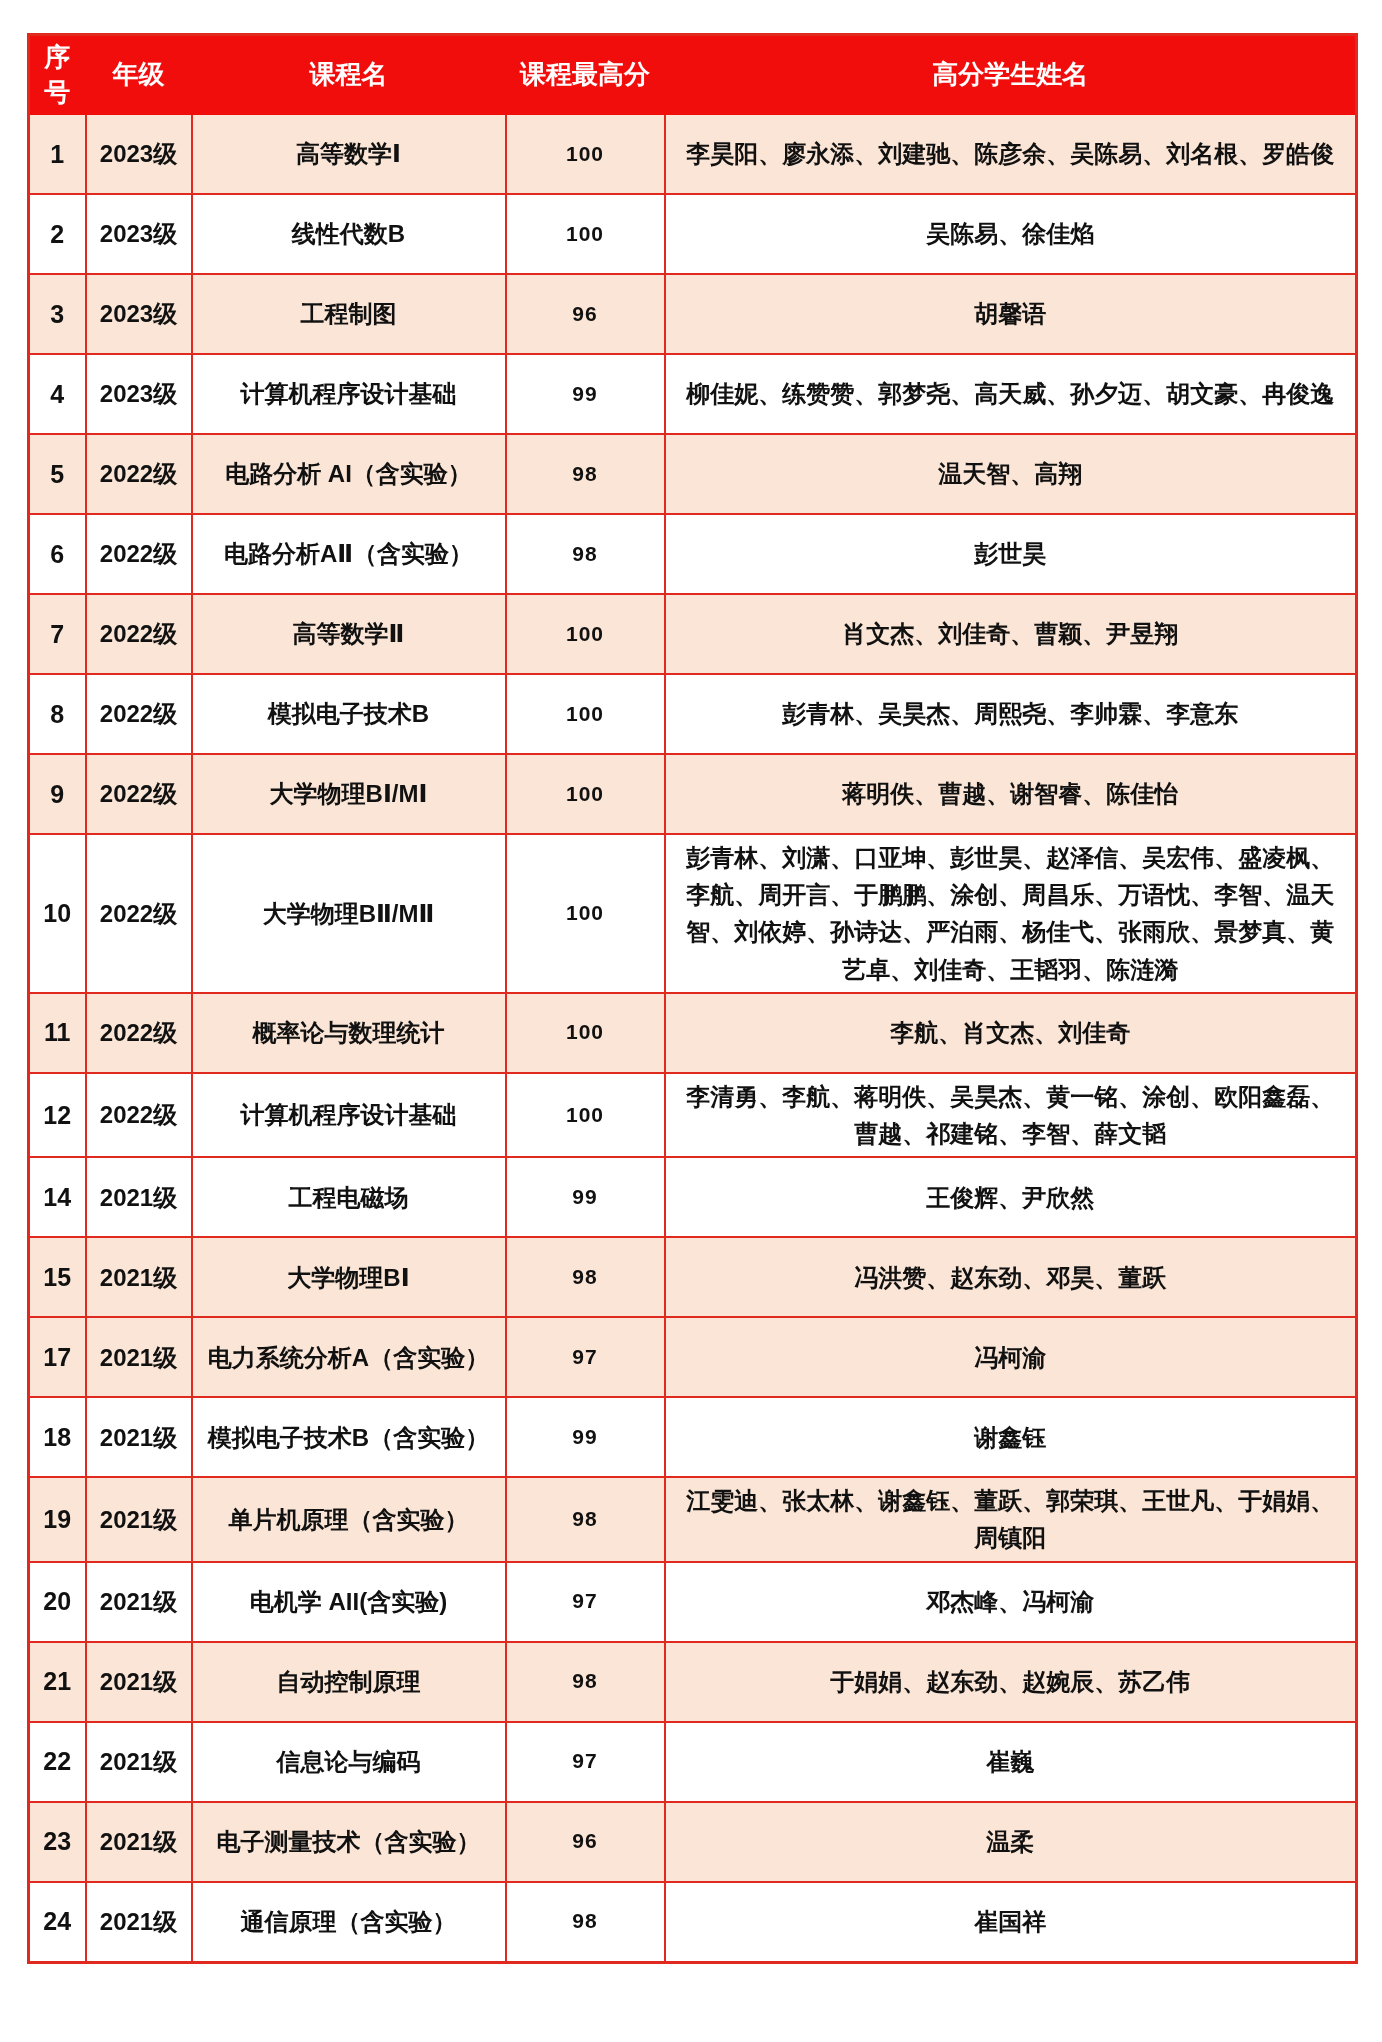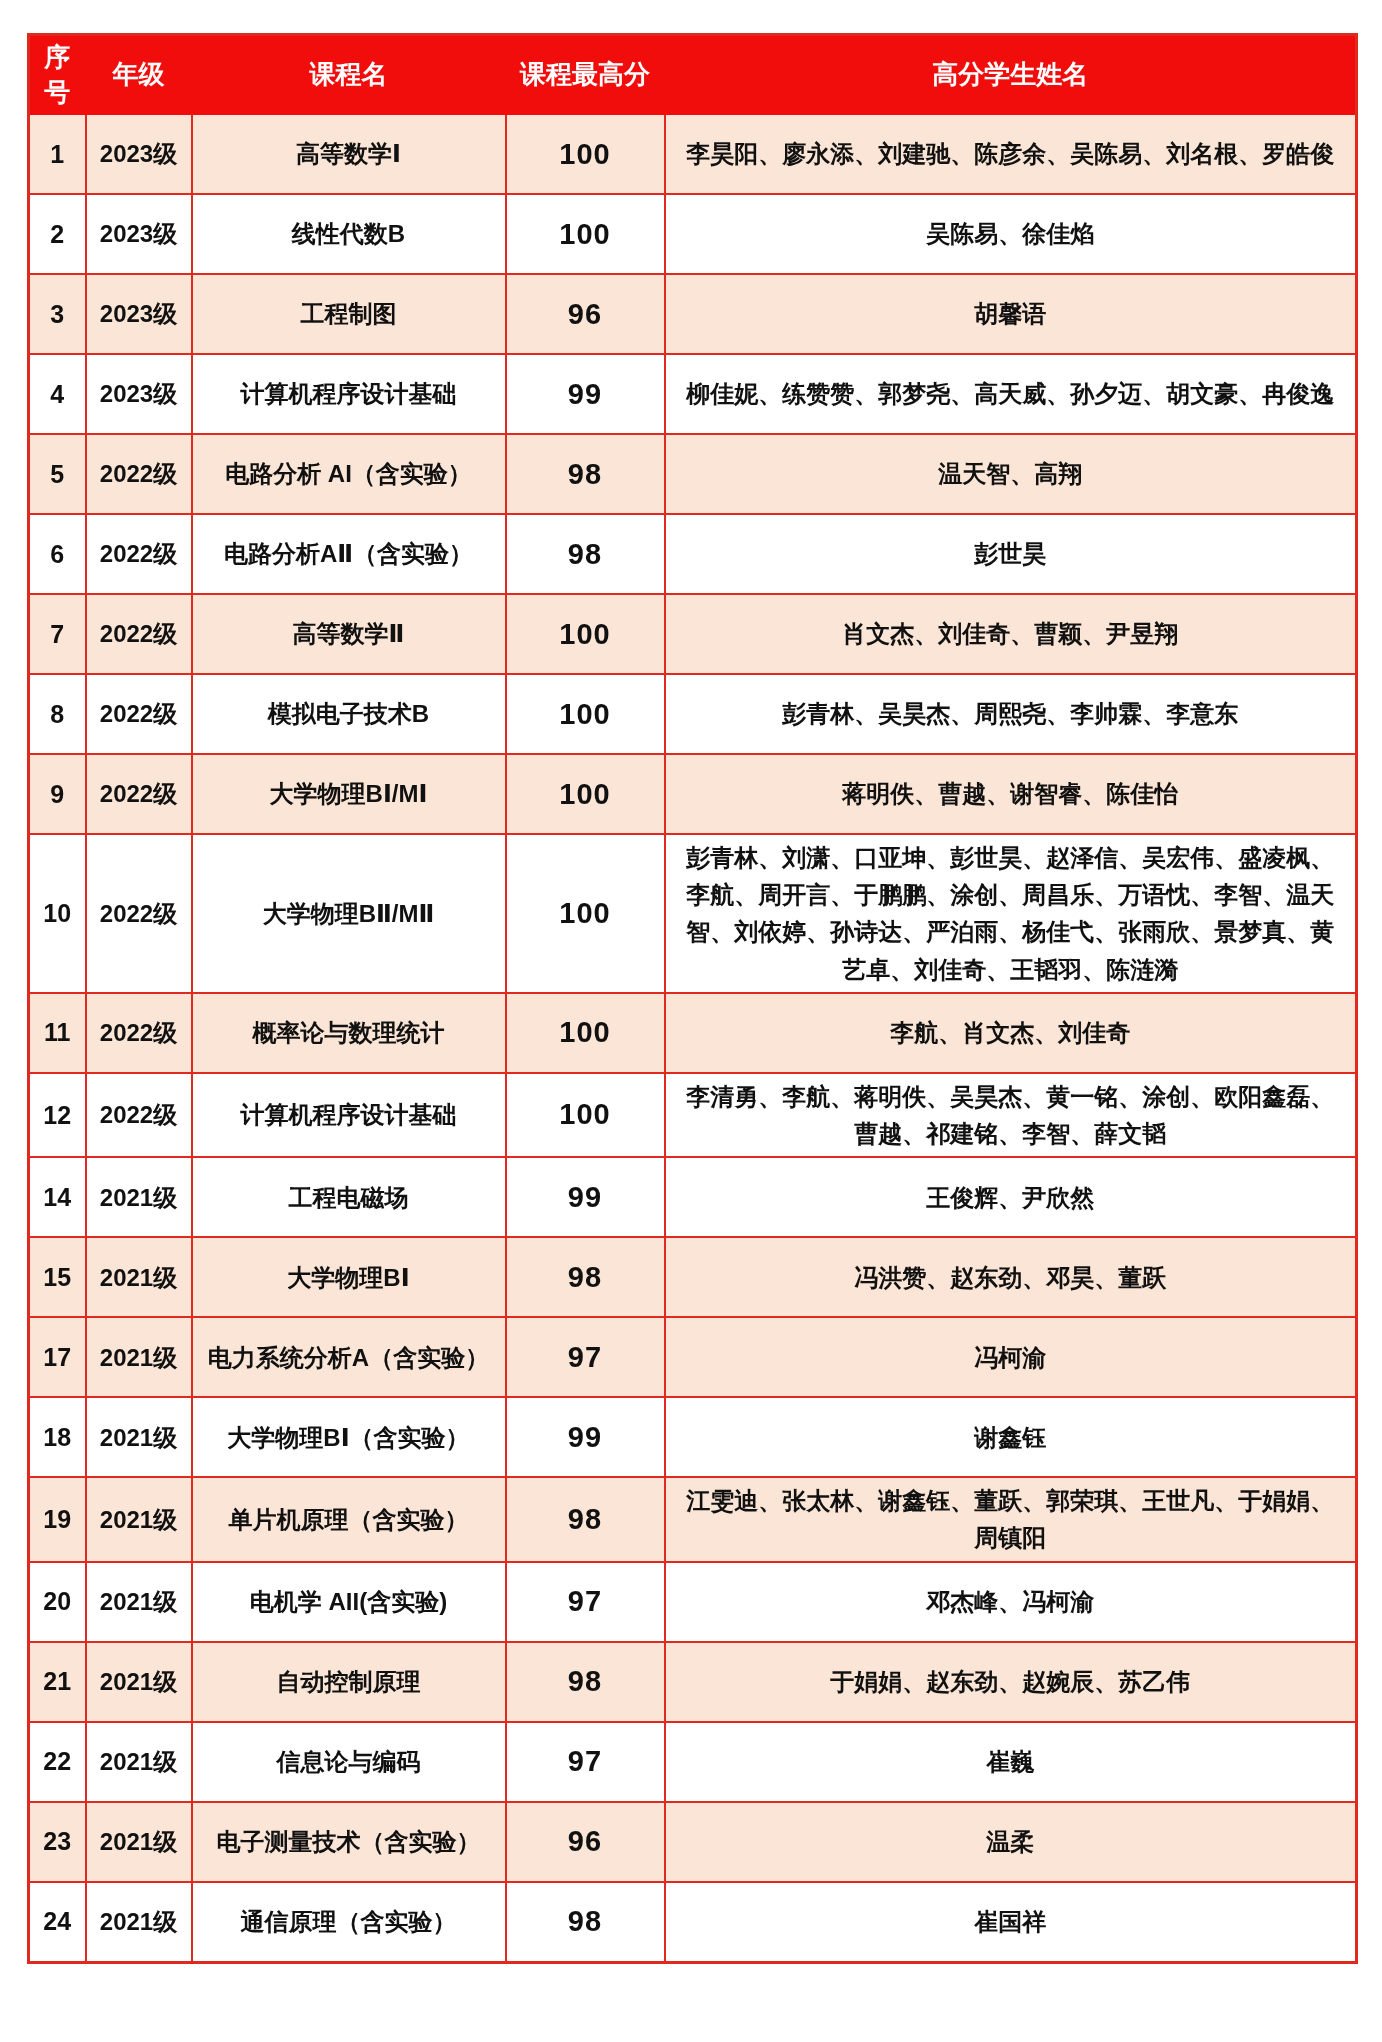--- a/index.html
+++ b/index.html
@@ -42,21 +42,21 @@
     font-size: 24px;
     height: 70px;
     padding: 4px 10px;
     line-height: 1.55;
     background: var(--row-bg, #ffffff);
   }
   tbody tr.alt td {
     background: var(--row-alt-bg, #fbe5d6);
   }
   td.col-no    { font-size: 25px; }
-  td.col-score { font-size: 29px; letter-spacing: 1px; }
+  td.col-score { font-size: 21px; letter-spacing: 1px; }
 </style>
 </head>
 <body>
 
 <div class="page">
   <table class="scores">
     <colgroup>
       <col style="width:57px">
       <col style="width:106px">
       <col style="width:314px">
@@ -174,21 +174,21 @@
         <tr class="alt">
     <td class="col-no">17</td>
     <td class="col-grade">2021级</td>
     <td class="col-course">电力系统分析A（含实验）</td>
     <td class="col-score">97</td>
     <td class="col-students">冯柯渝</td>
   </tr>
         <tr>
     <td class="col-no">18</td>
     <td class="col-grade">2021级</td>
-    <td class="col-course">大学物理BⅠ（含实验）</td>
+    <td class="col-course">模拟电子技术B（含实验）</td>
     <td class="col-score">99</td>
     <td class="col-students">谢鑫钰</td>
   </tr>
         <tr class="alt">
     <td class="col-no">19</td>
     <td class="col-grade">2021级</td>
     <td class="col-course">单片机原理（含实验）</td>
     <td class="col-score">98</td>
     <td class="col-students">江雯迪、张太林、谢鑫钰、董跃、郭荣琪、王世凡、于娟娟、周镇阳</td>
   </tr>

